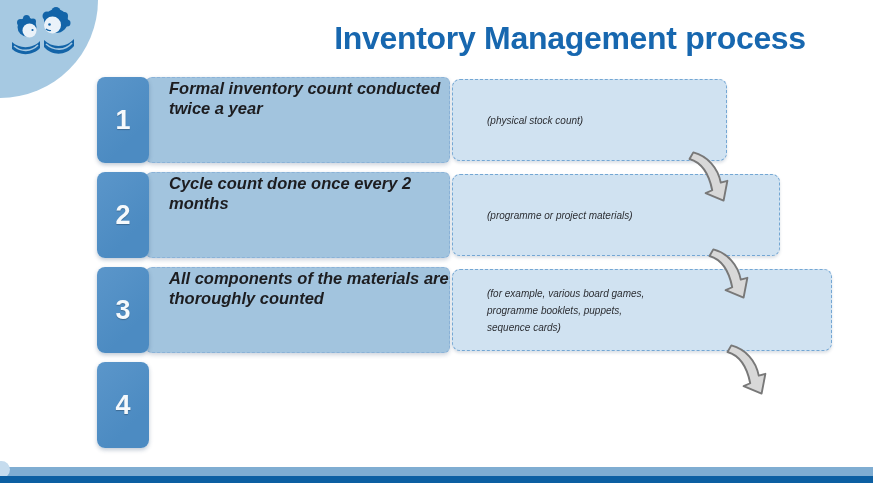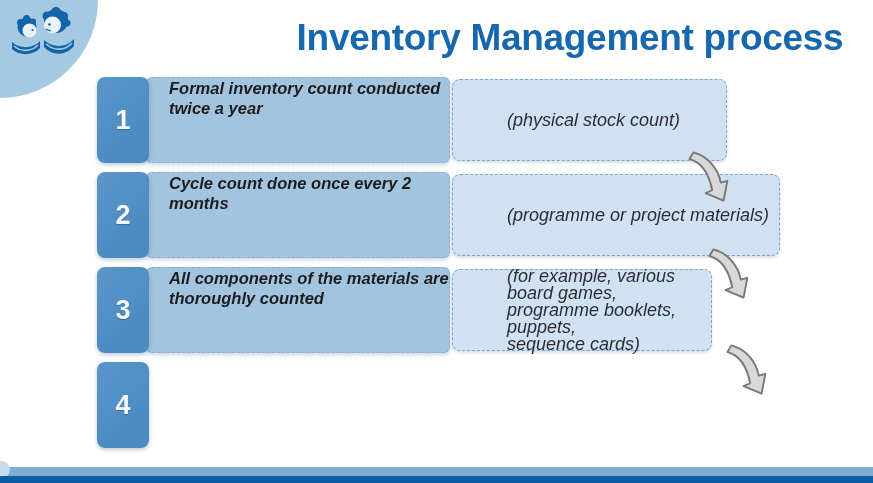--- a/index.html
+++ b/index.html
@@ -10,21 +10,21 @@
   
   .corner-arc{
     position:absolute;left:0;top:0;width:98px;height:98px;
     background:var(--corner-circle,#A6C9E2);
     border-bottom-right-radius:100%;
   }
   .logo{position:absolute;left:9px;top:7px;width:70px;height:60px;}
   
   .title{
     position:absolute;left:295px;top:16px;width:550px;margin:0;
-    font-size:37px;line-height:44px;font-weight:700;letter-spacing:-0.3px;
+    font-size:32px;line-height:44px;font-weight:700;letter-spacing:-0.3px;
     color:var(--title,#1767AF);text-align:center;white-space:nowrap;
   }
   
   .step{position:absolute;left:0;width:873px;height:86px;}
   .s1{top:77px;} .s2{top:172px;} .s3{top:267px;} .s4{top:362px;}
   .numbox{
     position:absolute;left:97px;top:0;width:52px;height:86px;
     background:linear-gradient(135deg,#5B96CA 0%,var(--number-box,#4C8BC2) 70%);
     border-radius:8px;z-index:2;
     display:flex;align-items:center;justify-content:center;
@@ -48,25 +48,25 @@
   }
   .detailbox{
     position:absolute;left:452px;top:2px;height:82px;
     background:var(--detail-box,#D0E2F1);
     border:1px dashed var(--dashed-border,#74A7D4);border-radius:8px;
     display:flex;align-items:center;box-sizing:border-box;z-index:1;
     box-shadow:0 2px 3px rgba(30,60,100,.16);
   }
   .s1 .detailbox{width:275px;}
   .s2 .detailbox{width:328px;}
-  .s3 .detailbox{width:260px;}
+  .s3 .detailbox{width:380px;}
   .s4 .detailbox{width:334px;}
   .detail-text{
-    margin:0;padding-left:54px;white-space:pre-line;
-    font-style:italic;font-weight:400;font-size:18px;line-height:17px;
+    margin:0;padding-left:34px;white-space:pre-line;
+    font-style:italic;font-weight:400;font-size:10px;line-height:17px;
     color:#2C2E33;
   }
   
   .arrow{position:absolute;width:53px;height:58px;z-index:3;}
   .a1{left:681px;top:148px;}
   .a2{left:701px;top:245px;}
   .a3{left:719px;top:341px;}
   
   .footer-light{position:absolute;left:0;right:0;top:467px;height:9px;background:var(--footer-light,#7FADD2);}
   .footer-circle{position:absolute;left:-7px;top:461px;width:17px;height:17px;border-radius:50%;background:#C6DCEE;}

